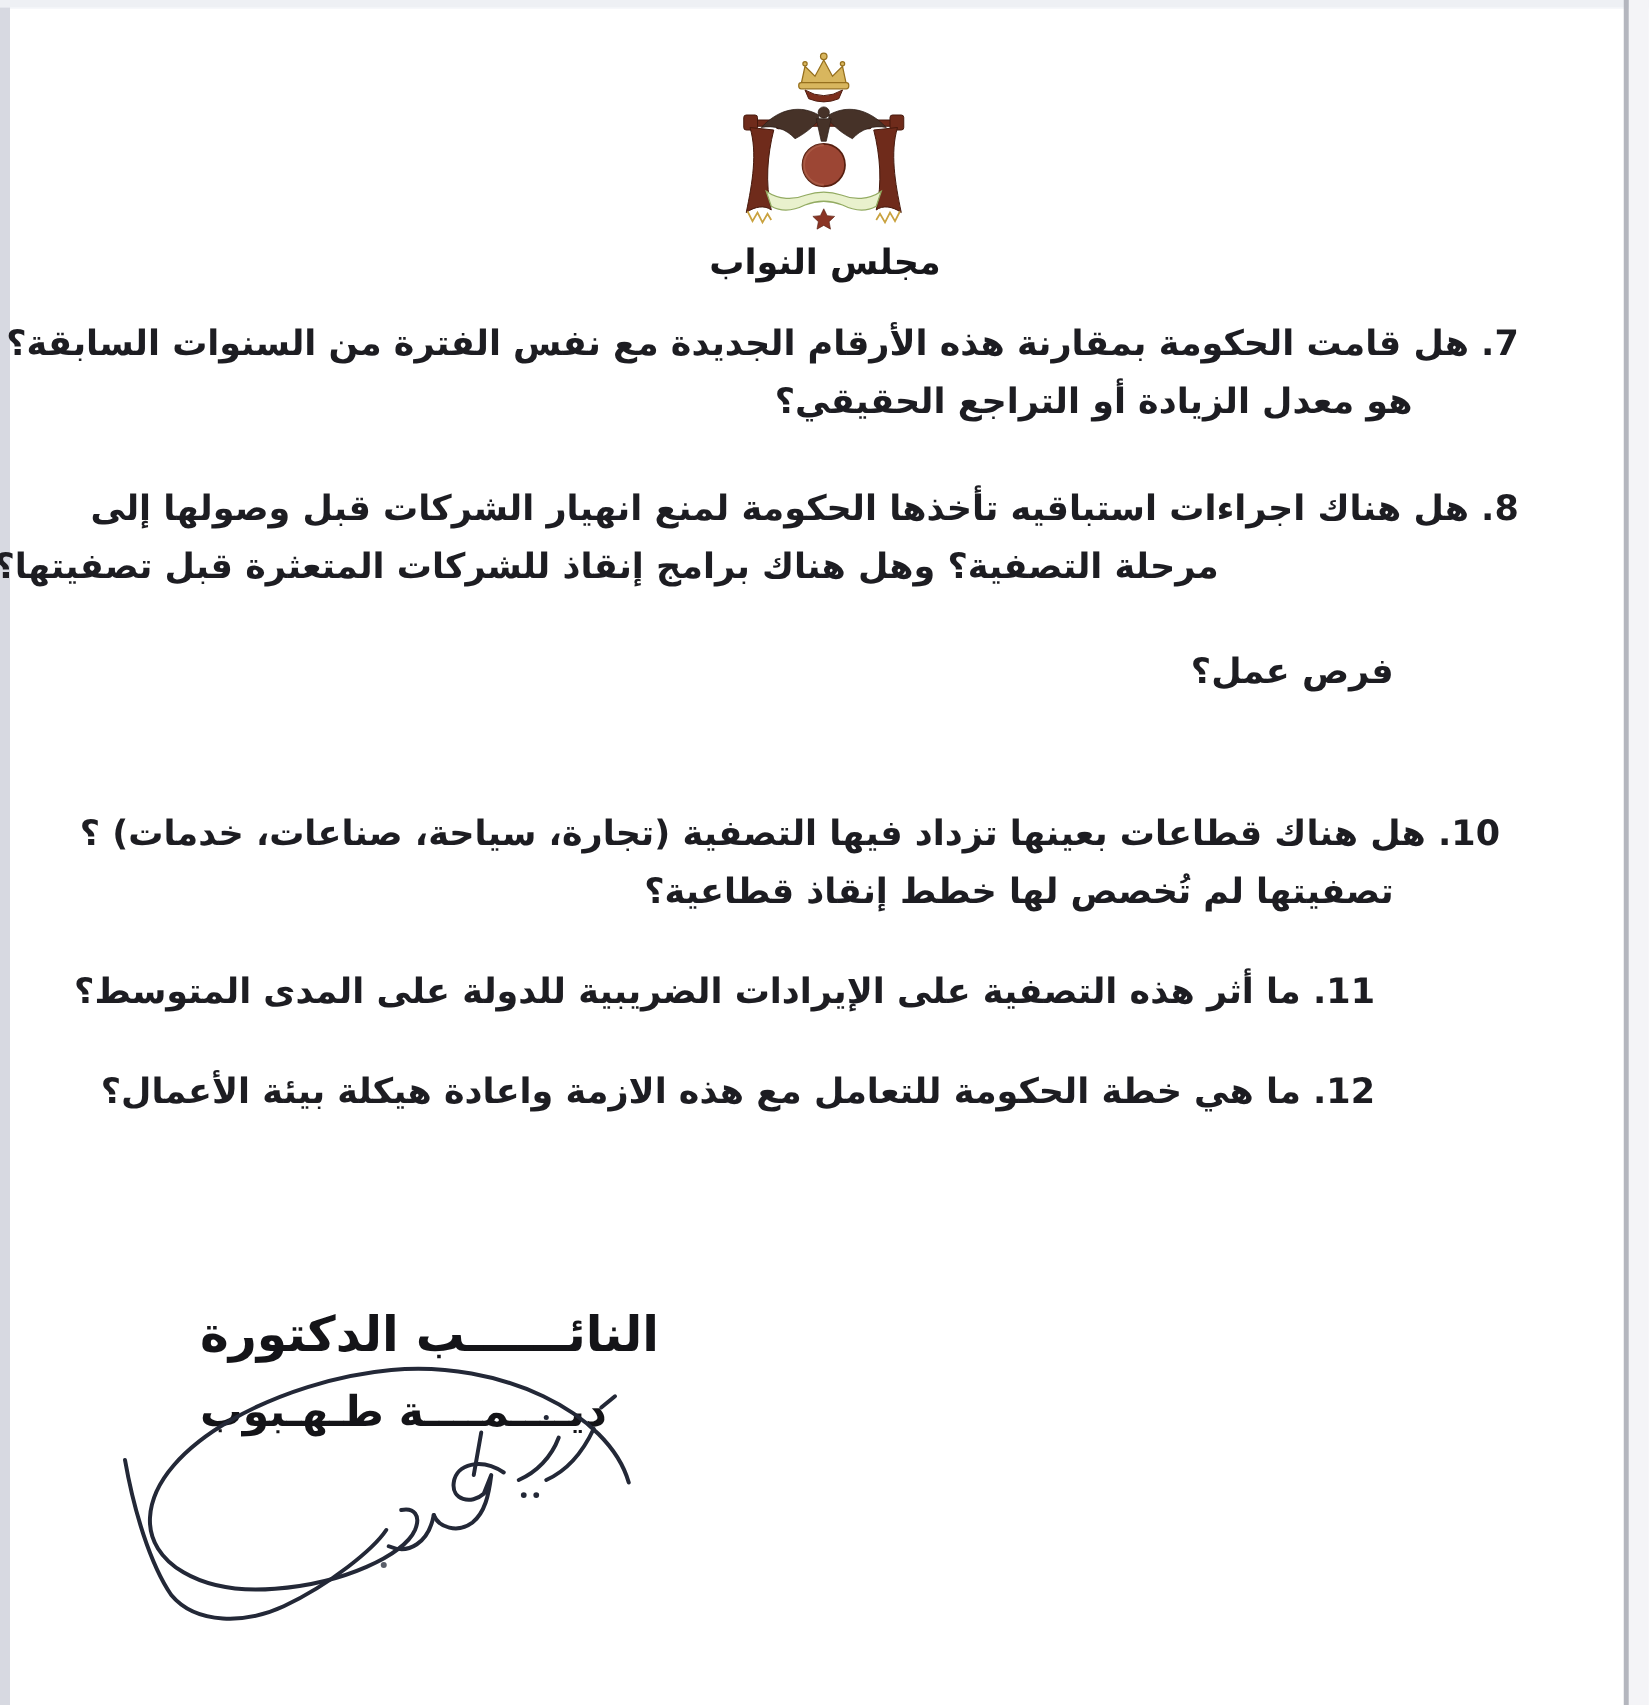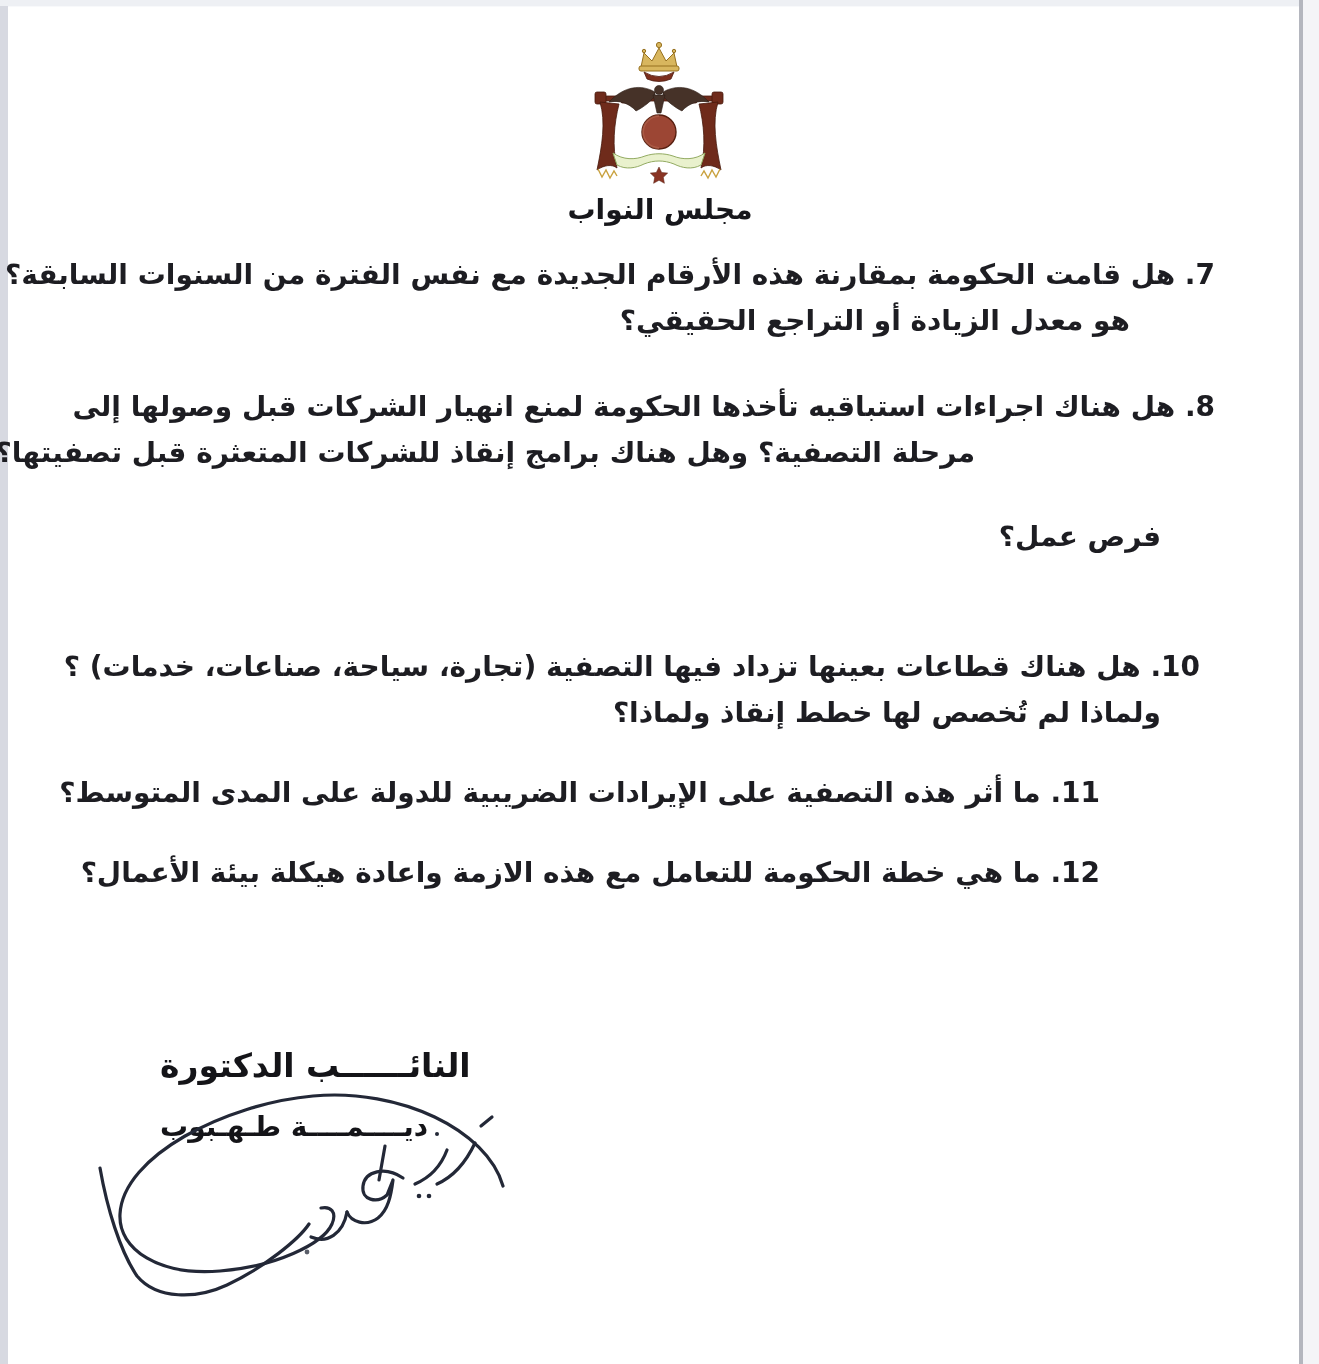--- a/index.html
+++ b/index.html
@@ -25,36 +25,36 @@
 
   
   .q{
     position:absolute;right:104px;
     direction:rtl;text-align:right;white-space:nowrap;
     color:#1d1d22;font-weight:700;font-size:28px;line-height:46px;
   }
   .q .ln{display:block;}
   .ind15{margin-right:15px;}
   .ind85{margin-right:85px;}
-  .ind100{margin-right:54px;}
+  .ind100{margin-right:100px;}
   .ind115{margin-right:115px;}
   .ind240{margin-right:240px;}
   .q7{top:252px;} .q8{top:384px;} .q9{top:514px;}
   .q10{top:644px;} .q11{top:770px;margin-left:40px;} .q12{top:850px;}
 
   
   .sig-title{
     position:absolute;left:160px;top:1046px;
     direction:rtl;white-space:nowrap;
-    font-weight:700;font-size:33px;color:#141418;
+    font-weight:700;font-size:39px;color:#141418;
   }
   .sig-name{
     position:absolute;left:160px;top:1110px;
     direction:rtl;white-space:nowrap;
-    font-weight:700;font-size:28px;color:#141418;
+    font-weight:700;font-size:34px;color:#141418;
   }
   .sig-draw{position:absolute;left:85px;top:1038px;width:480px;height:280px;}
 </style>
 </head>
 <body>
 
 <div class="scan-top"></div>
 <div class="scan-left"></div>
 <div class="scan-right-area"></div>
 <div class="scan-right-line"></div>
@@ -109,21 +109,21 @@
   <span class="ln">8. هل هناك اجراءات استباقيه تأخذها الحكومة لمنع انهيار الشركات قبل وصولها إلى</span>
   <span class="ln ind240">مرحلة التصفية؟ وهل هناك برامج إنقاذ للشركات المتعثرة قبل تصفيتها؟</span>
 </div>
 
 <div class="q q9">
   <span class="ln ind100">فرص عمل؟</span>
 </div>
 
 <div class="q q10">
   <span class="ln ind15">10. هل هناك قطاعات بعينها تزداد فيها التصفية (تجارة، سياحة، صناعات، خدمات) ؟</span>
-  <span class="ln ind100">ولماذا لم تُخصص لها خطط إنقاذ ولماذا؟</span>
+  <span class="ln ind100">تصفيتها لم تُخصص لها خطط إنقاذ قطاعية؟</span>
 </div>
 
 <div class="q q11">
   <span class="ln ind115">11. ما أثر هذه التصفية على الإيرادات الضريبية للدولة على المدى المتوسط؟</span>
 </div>
 
 <div class="q q12">
   <span class="ln ind115">12. ما هي خطة الحكومة للتعامل مع هذه الازمة واعادة هيكلة بيئة الأعمال؟</span>
 </div>
 

